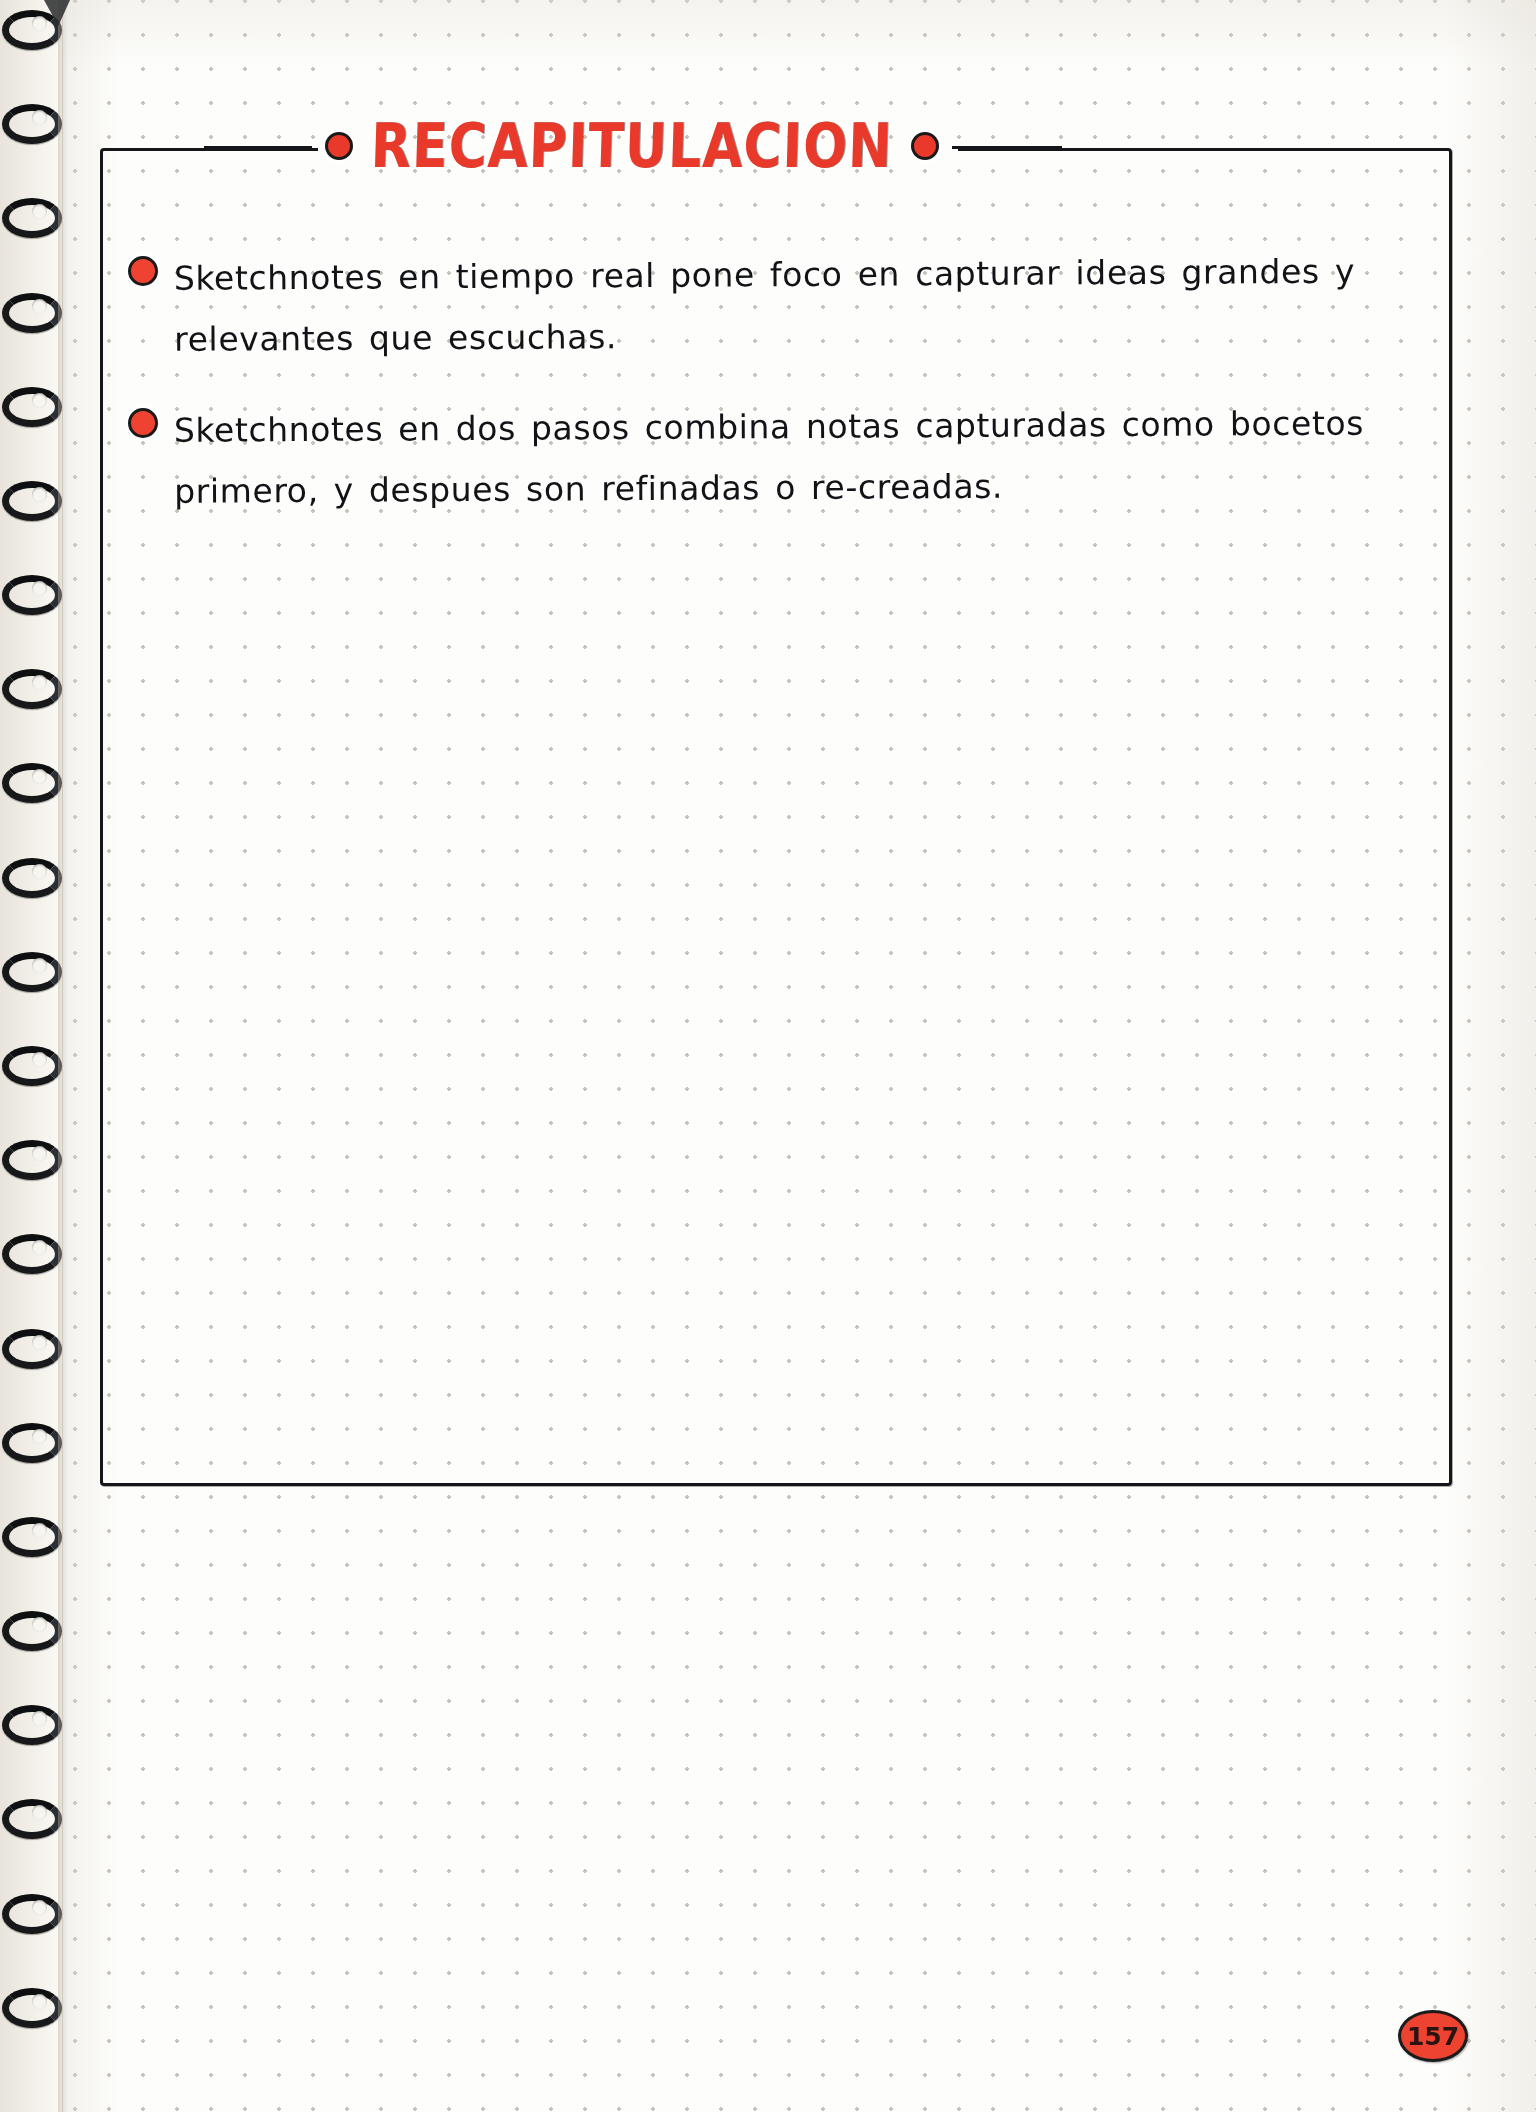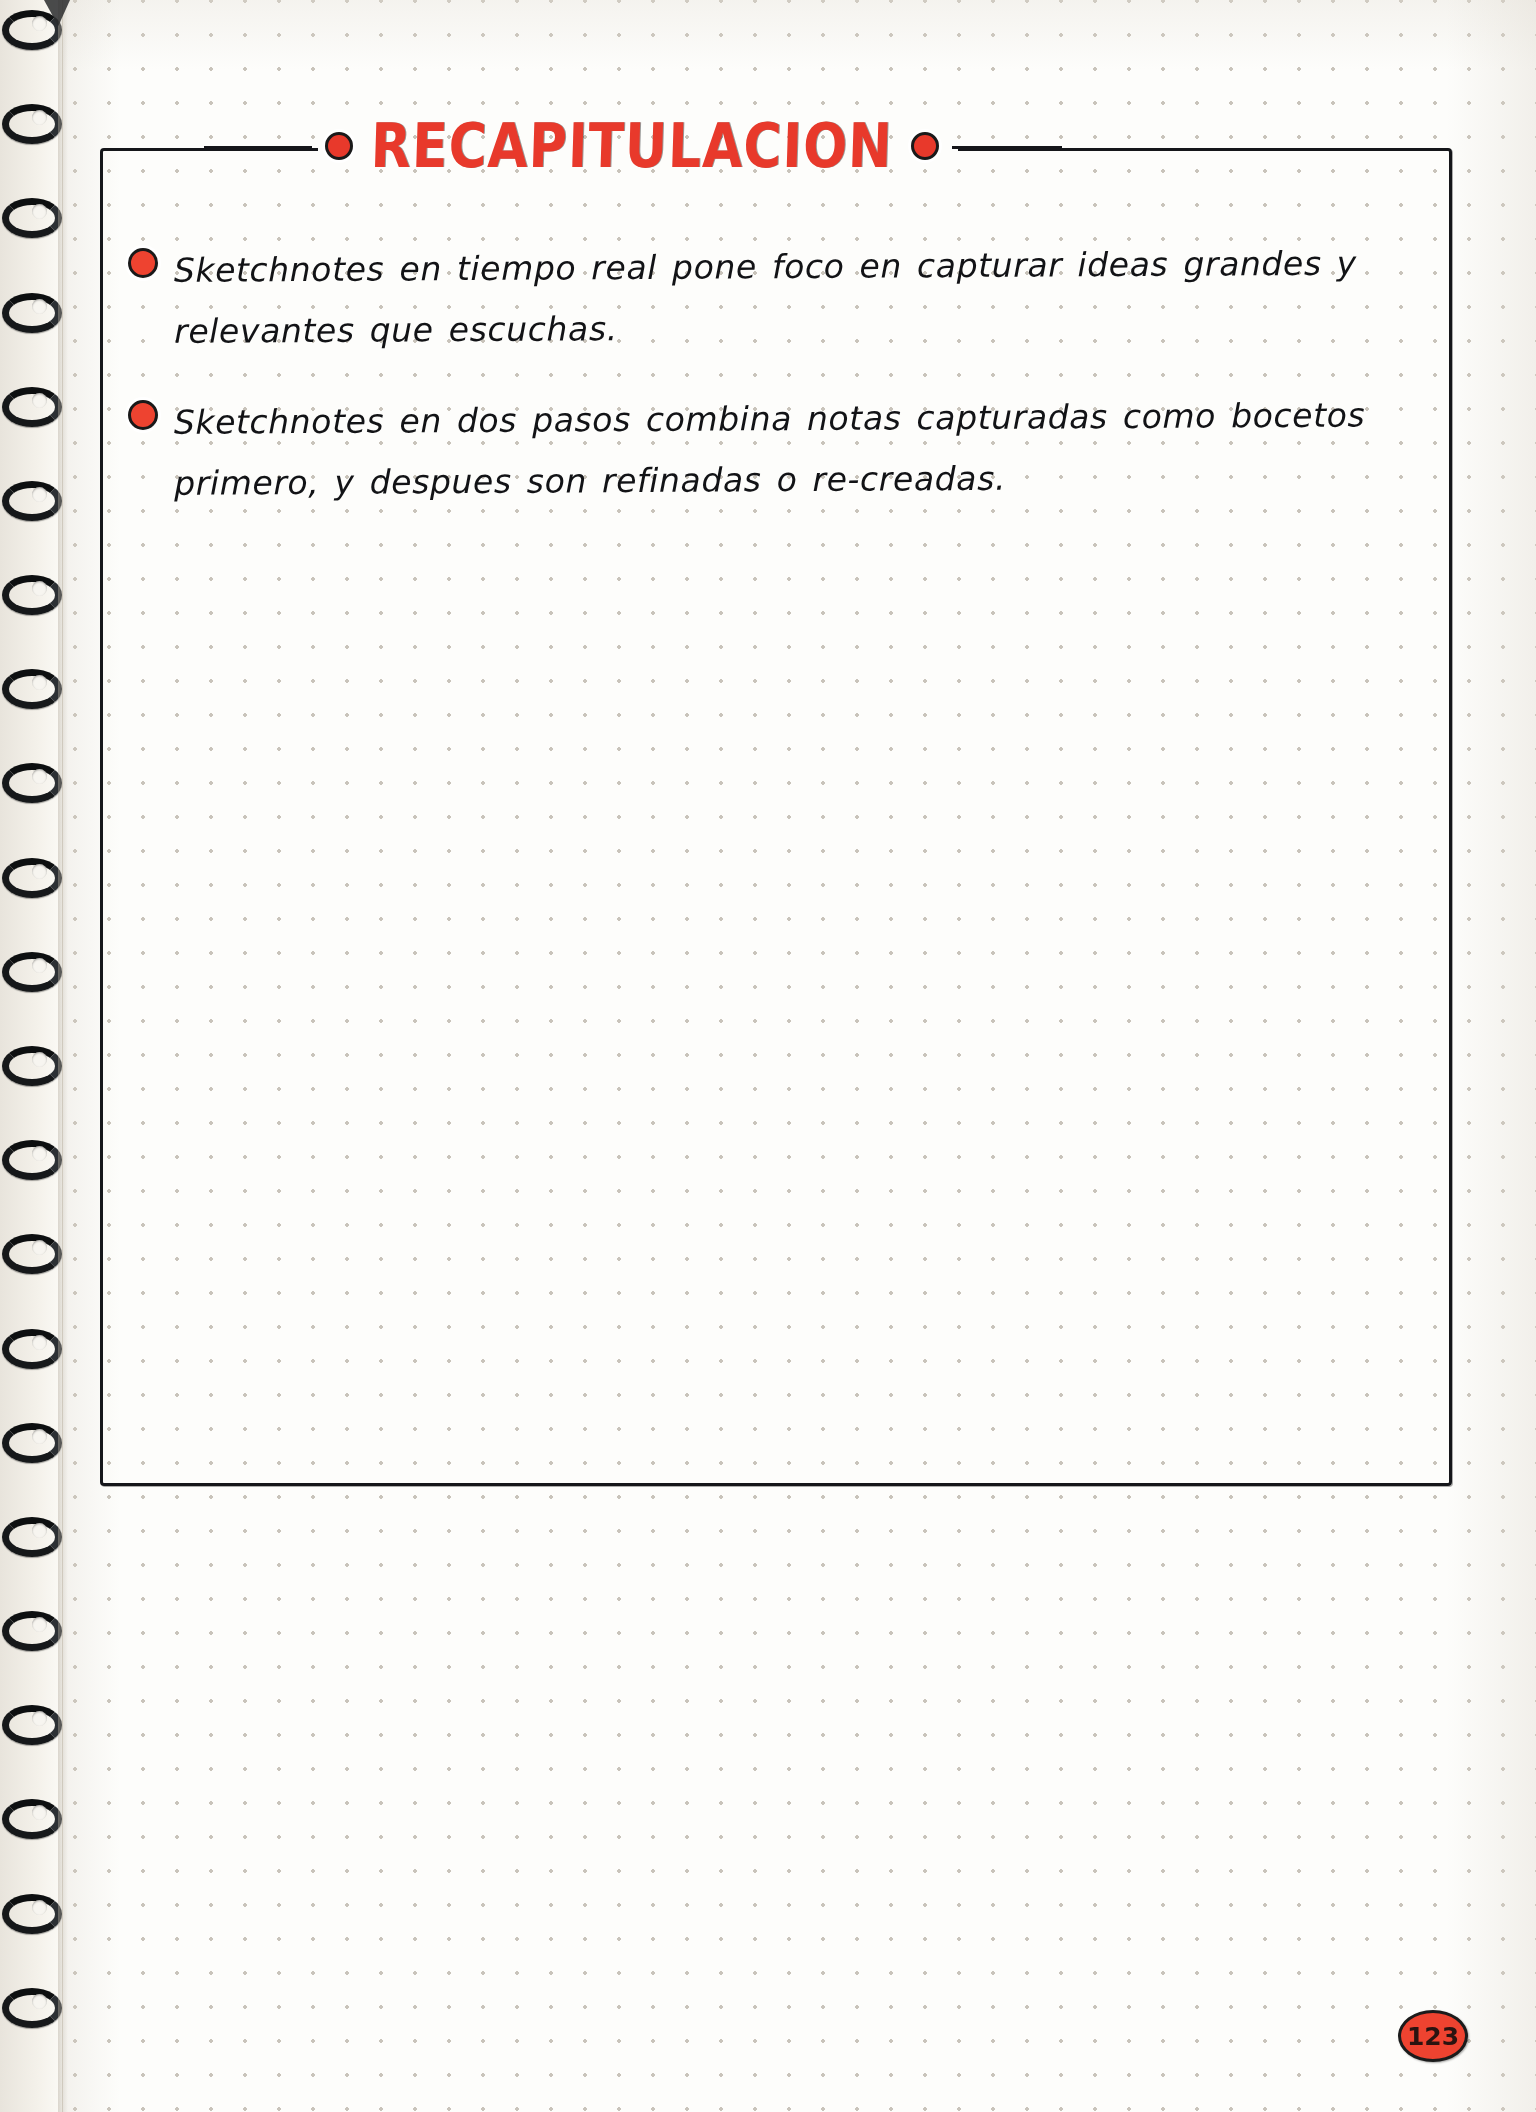--- a/index.html
+++ b/index.html
@@ -140,23 +140,22 @@
     height: 3px;
     background: #15161a;
   }
   #title-rule-left  { left: -108px; width: 108px; }
   #title-rule-right { right: -110px; width: 110px; }
 
   
   #list {
     position: absolute;
     left: 128px;
-    top: 236px;
+    top: 244px;
     width: 1300px;
-    font-style: italic;
   }
   .bullet-row {
     display: flex;
     align-items: flex-start;
     margin-bottom: 30px;
   }
   .bullet-dot {
     flex: 0 0 auto;
     width: 24px;
     height: 24px;
@@ -326,15 +325,15 @@
     <div class="bullet-row">
       <span class="bullet-dot"></span>
       <span class="bullet-text">Sketchnotes en tiempo real pone foco en capturar ideas grandes y relevantes que escuchas.</span>
     </div>
     <div class="bullet-row">
       <span class="bullet-dot"></span>
       <span class="bullet-text">Sketchnotes en dos pasos combina notas capturadas como bocetos primero, y despues son refinadas o re-creadas.</span>
     </div>
   </div>
 
-  <div id="page-number">123</div>
+  <div id="page-number">157</div>
 
 </div>
 
 </body></html>

